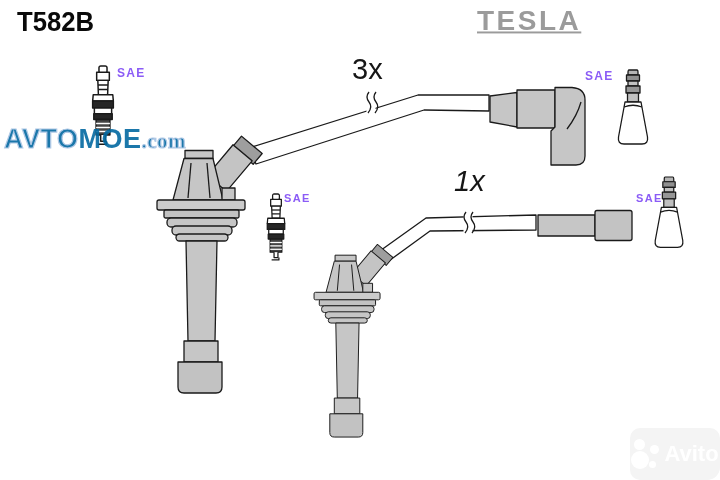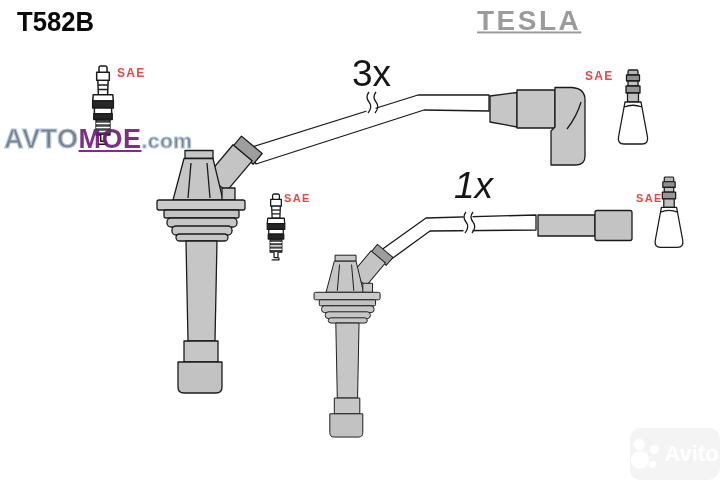--- a/index.html
+++ b/index.html
@@ -5,32 +5,32 @@
   html,body{margin:0;padding:0;background:#fff;}
   .stage{position:relative;width:720px;height:480px;background:#ffffff;overflow:hidden;
          font-family:"Liberation Sans",sans-serif;color:#111;border-radius:13px;}
   .stage svg{position:absolute;left:0;top:0;}
   .abs{position:absolute;white-space:nowrap;}
   .part-number{left:17px;top:7px;font-size:27px;font-weight:bold;letter-spacing:0px;
                transform:scaleX(0.95);transform-origin:left top;color:#0a0a0a;}
   .subtitle{left:18px;top:36px;font-size:10.5px;font-weight:400;letter-spacing:0.3px;color:#1c1c1c;}
   .tesla{left:477px;top:5px;font-size:28px;font-weight:800;letter-spacing:2.5px;color:#9b9b9b;
          transform:scaleY(0.98);transform-origin:left top;text-decoration:underline;}
-  .qty{font-size:37px;font-weight:400;color:#161616;}
+  .qty{font-size:29px;font-weight:400;color:#161616;}
   .qty-top{left:352px;top:53px;}
   .qty-bottom{left:454px;top:165px;font-style:italic;}
-  .sae{font-size:12px;font-weight:600;letter-spacing:1.3px;color:#ef4444;}
+  .sae{font-size:12px;font-weight:600;letter-spacing:1.3px;color:#8b5cf6;}
   .sae1{left:117px;top:66px;}
   .sae2{left:284px;top:192px;font-size:11px;}
   .sae3{left:585px;top:69px;}
   .sae4{left:636px;top:192px;font-size:11px;}
   .wm-site{left:4px;top:124px;font-size:27px;font-weight:800;letter-spacing:0.5px;opacity:0.9;}
-  .wm-light{color:#737373;-webkit-text-stroke:1.2px #a9c4e4;}
-  .wm-solid{color:#701a75;text-decoration:underline;}
-  .wm-small{font-size:21px;letter-spacing:0.5px;}
+  .wm-light{color:#0369a1;-webkit-text-stroke:1.2px #a9c4e4;}
+  .wm-solid{color:#0369a1;}
+  .wm-small{font-size:21px;letter-spacing:0.5px;font-family:Liberation Serif, serif;}
   .avito{left:630px;top:428px;width:90px;height:52px;background:#f4f4f4;border-radius:10px;
          display:flex;align-items:center;justify-content:center;gap:4px;}
   .av-logo{position:relative;width:29px;height:32px;display:inline-block;}
   .av-logo i{position:absolute;background:#ffffff;border-radius:50%;display:block;}
   .av-logo .c1{left:0px;top:13px;width:18px;height:18px;}
   .av-logo .c2{left:3px;top:1px;width:11px;height:11px;}
   .av-logo .c3{left:19px;top:7px;width:9px;height:9px;}
   .av-logo .c4{left:18px;top:23px;width:7px;height:7px;}
   .av-text{font-size:22px;font-weight:bold;color:#ffffff;}
 </style>

